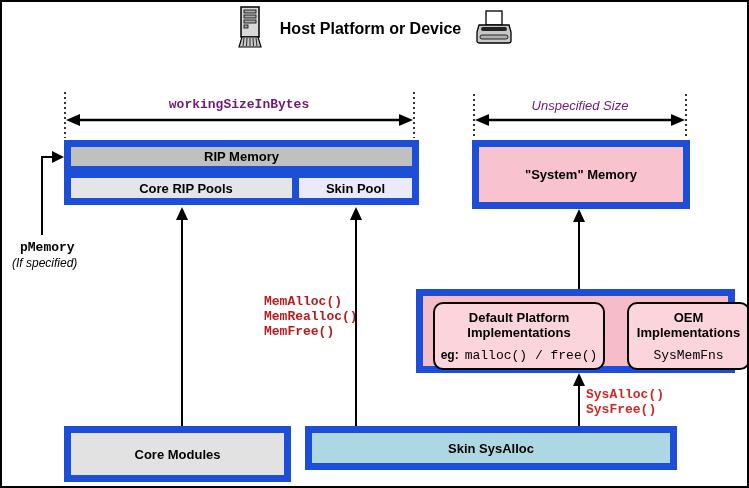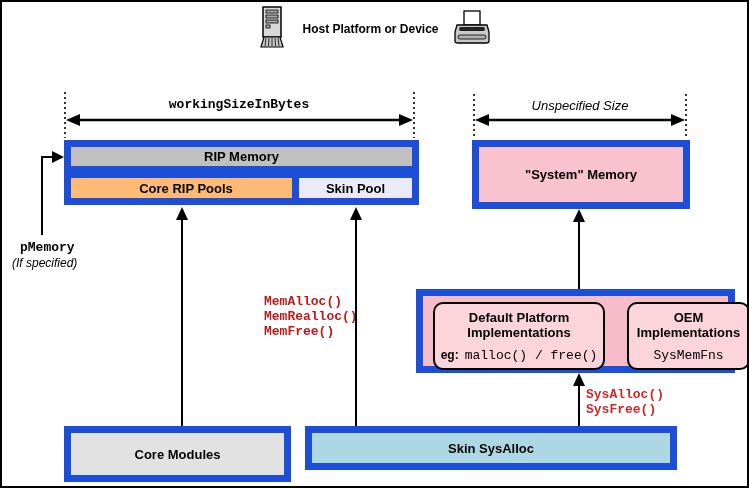--- a/index.html
+++ b/index.html
@@ -9,49 +9,49 @@
     border:2px solid #000;
     background:#fff;
     font-family:"Liberation Sans",sans-serif;
     overflow:hidden;
   }
   
   .title-row{
     position:absolute;top:4px;left:0;width:100%;
     display:flex;justify-content:center;align-items:center;gap:14px;
   }
-  .title-text{font-size:12px;font-weight:bold;color:#000;}
+  .title-text{font-size:16px;font-weight:bold;color:#000;}
   
   .box{
     position:absolute;
     border:7px solid #1d4ed8;
     box-sizing:border-box;
     display:flex;align-items:center;justify-content:center;
     font-size:13px;font-weight:bold;color:#000;
     text-align:center;
   }
   .rip-memory{left:62px;top:138px;width:355px;height:33px;background:#c0c0c0;}
-  .core-rip-pools{left:62px;top:169px;width:244px;height:34px;background:#fdba74;}
+  .core-rip-pools{left:62px;top:169px;width:244px;height:34px;background:#e5e5e5;}
   .skin-pool{left:290px;top:169px;width:127px;height:34px;background:#eaeaf8;}
   .system-memory{left:470px;top:138px;width:218px;height:69px;background:#f8c3cf;}
   .impl-outer{left:414px;top:287px;width:319px;height:84px;background:#f6bcc9;}
   .impl-inner{
     position:absolute;border:2px solid #000;border-radius:10px;
     box-sizing:border-box;background:#fbd4dc;
     display:flex;flex-direction:column;align-items:center;justify-content:center;
     font-size:13px;font-weight:bold;text-align:center;line-height:15px;
   }
   .impl-default{left:10px;top:6px;width:172px;height:68px;}
   .impl-oem{left:204px;top:6px;width:123px;height:68px;}
   .impl-code-line{margin-top:8px;font-weight:normal;}
   .core-modules{left:62px;top:424px;width:227px;height:56px;background:#e2e2e2;}
   .skin-modules{left:303px;top:424px;width:372px;height:44px;background:#aed7e4;}
   
   .measure-label{
-    position:absolute;font-size:13px;color:#000000;text-align:center;
+    position:absolute;font-size:13px;color:#701a75;text-align:center;
   }
   .mono{font-family:"Liberation Mono","DejaVu Sans Mono",monospace;}
   .mono-bold{font-family:"Liberation Mono","DejaVu Sans Mono",monospace;font-weight:bold;}
   .italic{font-style:italic;}
   .working-size{left:62px;top:95px;width:350px;}
   .unspecified{left:472px;top:96px;width:212px;}
   
   .pmemory-label{position:absolute;left:18px;top:238px;font-size:13px;}
   .pmemory-note{position:absolute;left:10px;top:254px;font-size:12px;}
   

